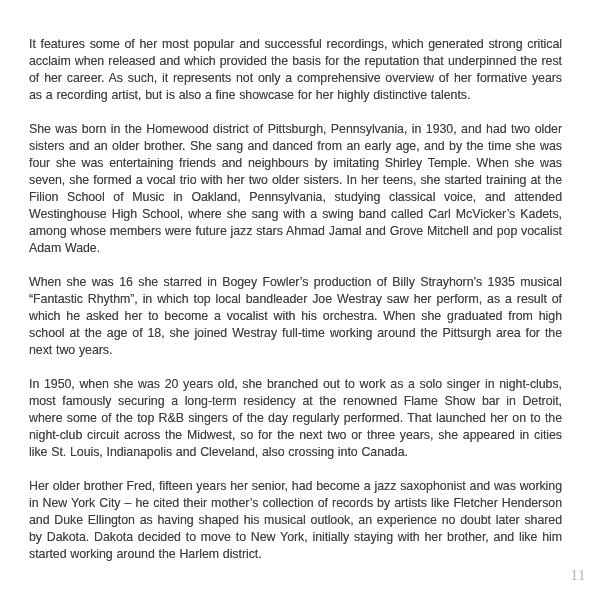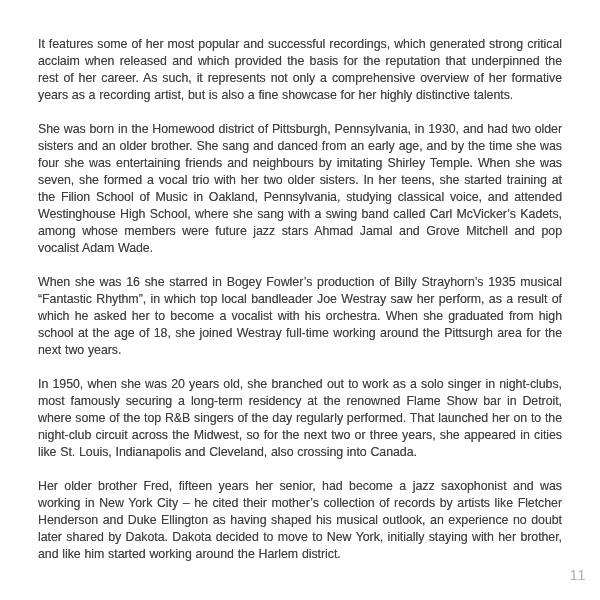--- a/index.html
+++ b/index.html
@@ -13,21 +13,21 @@
     font-family: "Liberation Sans", "DejaVu Sans", sans-serif;
     overflow: hidden;
     position: relative;
   }
   .booklet-page {
     position: relative;
     width: 600px;
     height: 600px;
     background: #ffffff;
     box-sizing: border-box;
-    padding: 36px 38px 0 38px;
+    padding: 36px 38px 0 29px;
   }
   .text-block p {
     margin: 0 0 17px 0;
     font-size: 12.4px;
     line-height: 17px;
     color: #3f3f3f;
     text-align: justify;
     letter-spacing: -0.05px;
     word-spacing: 0.4px;
     text-shadow: 0 0 0.4px rgba(63,63,63,0.55);
@@ -36,20 +36,21 @@
     margin-bottom: 7px;
   }
   .page-number {
     position: absolute;
     right: 14px;
     bottom: 19px;
     font-size: 15px;
     line-height: 12px;
     color: #b3b3b3;
     letter-spacing: 0.5px;
+    font-family: Liberation Serif, serif;
   }
 </style>
 </head>
 <body>
 
 <div class="booklet-page">
   <div class="text-block">
     <p>It features some of her most popular and successful recordings, which generated strong critical acclaim when released and which provided the basis for the reputation that underpinned the rest of her career. As such, it represents not only a comprehensive overview of her formative years as a recording artist, but is also a fine showcase for her highly distinctive talents.</p>
     <p>She was born in the Homewood district of Pittsburgh, Pennsylvania, in 1930, and had two older sisters and an older brother. She sang and danced from an early age, and by the time she was four she was entertaining friends and neighbours by imitating Shirley Temple. When she was seven, she formed a vocal trio with her two older sisters. In her teens, she started training at the Filion School of Music in Oakland, Pennsylvania, studying classical voice, and attended Westinghouse High School, where she sang with a swing band called Carl McVicker’s Kadets, among whose members were future jazz stars Ahmad Jamal and Grove Mitchell and pop vocalist Adam Wade.</p>
     <p>When she was 16 she starred in Bogey Fowler’s production of Billy Strayhorn’s 1935 musical “Fantastic Rhythm”, in which top local bandleader Joe Westray saw her perform, as a result of which he asked her to become a vocalist with his orchestra. When she graduated from high school at the age of 18, she joined Westray full-time working around the Pittsurgh area for the next two years.</p>

